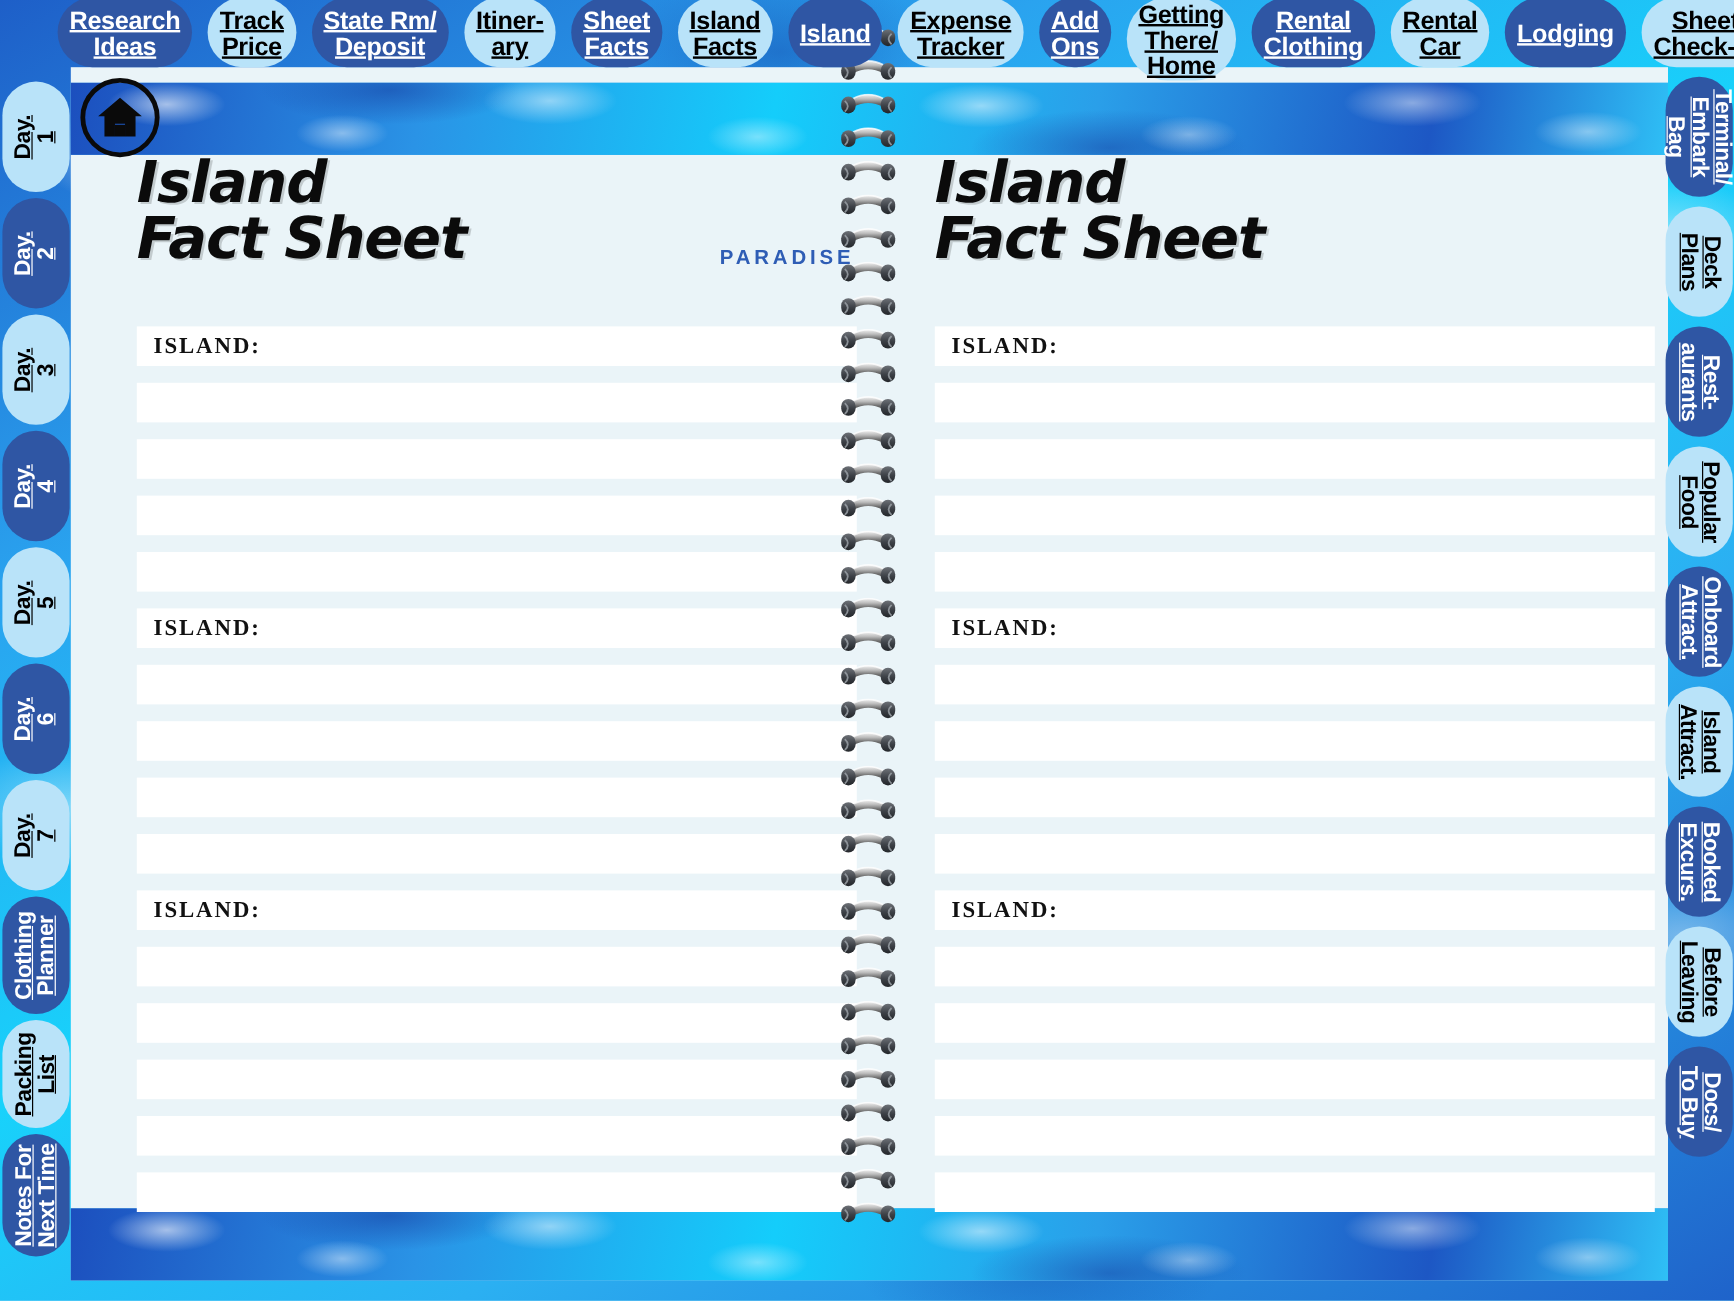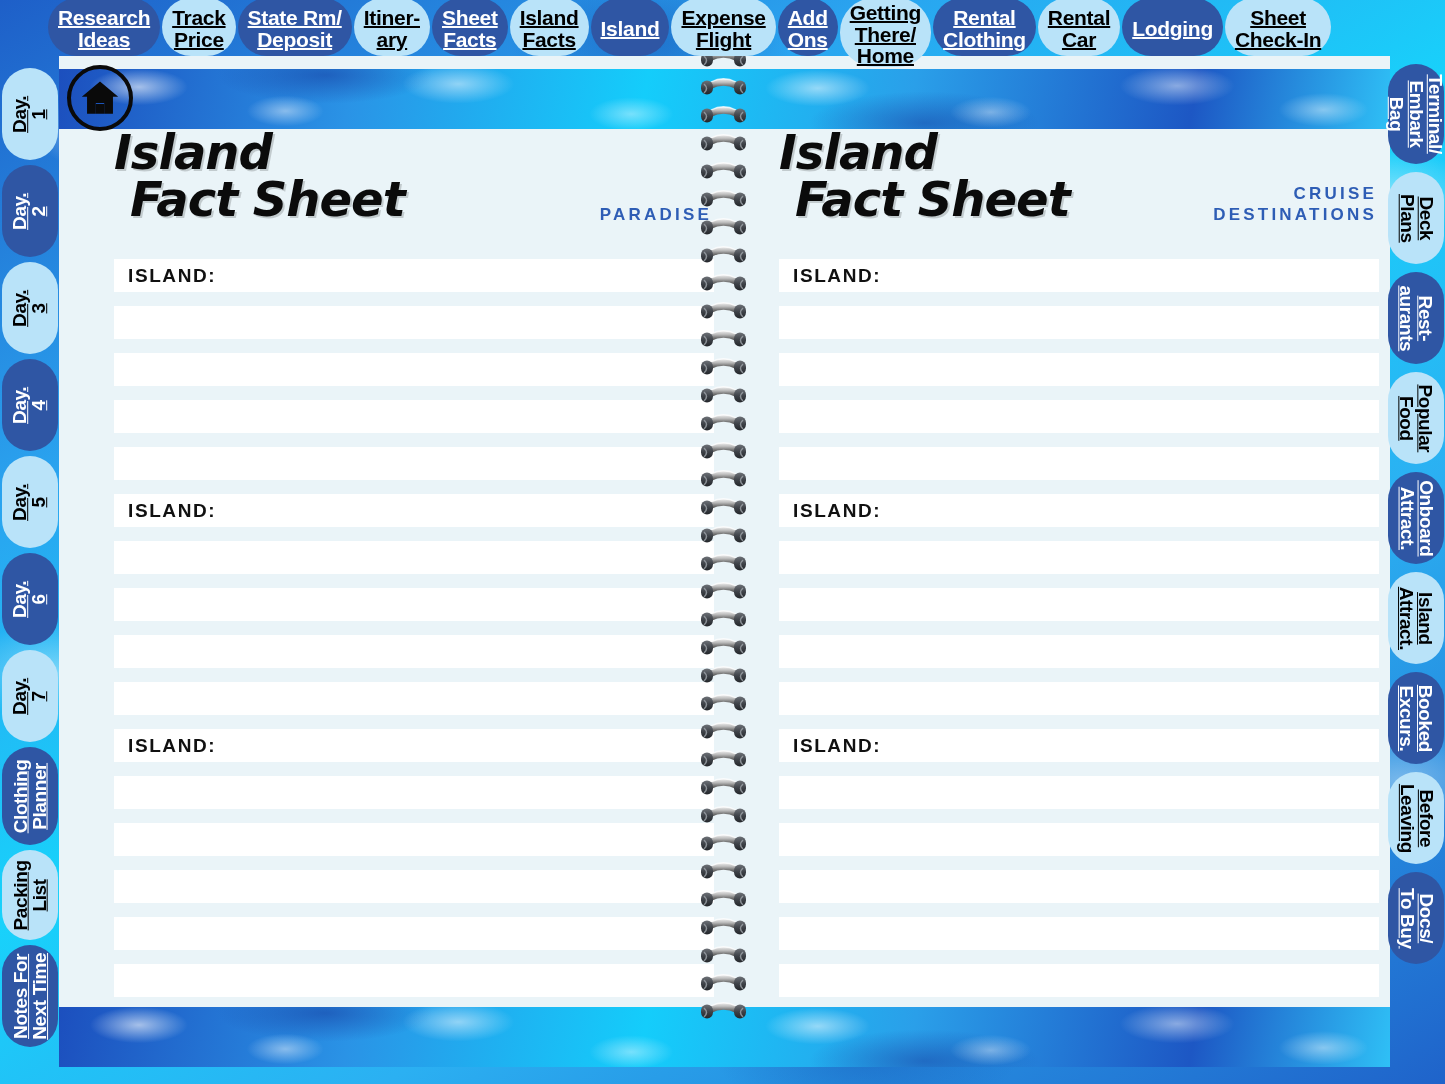--- a/index.html
+++ b/index.html
@@ -32,21 +32,21 @@
   }
 
   
   #top-tabs {
     position: absolute;
     top: 0; left: 48px;
     height: 62px;
     width: 1397px;
     display: flex;
     align-items: flex-start;
-    gap: 2px;
+    gap: 13px;
     z-index: 40;
   }
   .ttab {
     border-radius: 34px;
     padding: 4px 10px 0 10px;
     min-height: 58px;
     display: flex;
     flex-direction: column;
     align-items: center;
     justify-content: center;
@@ -161,34 +161,34 @@
   .sheet-title {
     font-family: "DejaVu Sans", sans-serif;
     font-weight: bold;
     font-style: italic;
     font-size: 48px;
     line-height: 0.98;
     color: #0b0b0b;
     letter-spacing: -1px;
     text-shadow: 2px 2px 0 rgba(0,0,0,.17);
   }
-  .sheet-title .l2 { display: block; margin-left: 16px; }
+  .sheet-title .l2 { display: block; margin-left: 0; }
   .sheet-kicker {
     position: absolute;
     right: 2px;
     bottom: 32px;
     text-align: right;
     color: #2e5db5;
     font-weight: bold;
     font-size: 17px;
     letter-spacing: 3.2px;
     line-height: 1.25;
   }
 
-  .blocks { margin-top: 2px; }
+  .blocks { margin-top: 15px; font-family: Liberation Serif, serif; }
   .row {
     height: 33px;
     background: #ffffff;
     margin-bottom: 14px;
     display: flex;
     align-items: center;
     padding-left: 14px;
     cursor: text;
   }
   .row.head {
@@ -245,21 +245,21 @@
       </div>
       <div class="ttab light">
         <span>Island</span>
         <span>Facts</span>
       </div>
       <div class="ttab dark">
         <span>Island</span>
       </div>
       <div class="ttab light">
         <span>Expense</span>
-        <span>Flight</span>
+        <span>Tracker</span>
       </div>
       <div class="ttab dark">
         <span>Add</span>
         <span>Ons</span>
       </div>
       <div class="ttab light">
         <span>Getting</span>
         <span>There/</span>
         <span>Home</span>
       </div>
@@ -456,24 +456,20 @@
           </div>
         </div>
     </div>
 
     <div class="half" id="half-right">
       <div class="sheet-head">
         <div class="sheet-title">
           <span>Island</span>
           <span class="l2">Fact Sheet</span>
         </div>
-        <div class="sheet-kicker">
-          <div>CRUISE</div>
-          <div>DESTINATIONS</div>
-        </div>
       </div>
       <div class="blocks" id="right-blocks">
           <div class="block">
             <div class="row head">
               <span>ISLAND:</span>
             </div>
             <div class="row blank"></div>
             <div class="row blank"></div>
             <div class="row blank"></div>
             <div class="row blank"></div>

